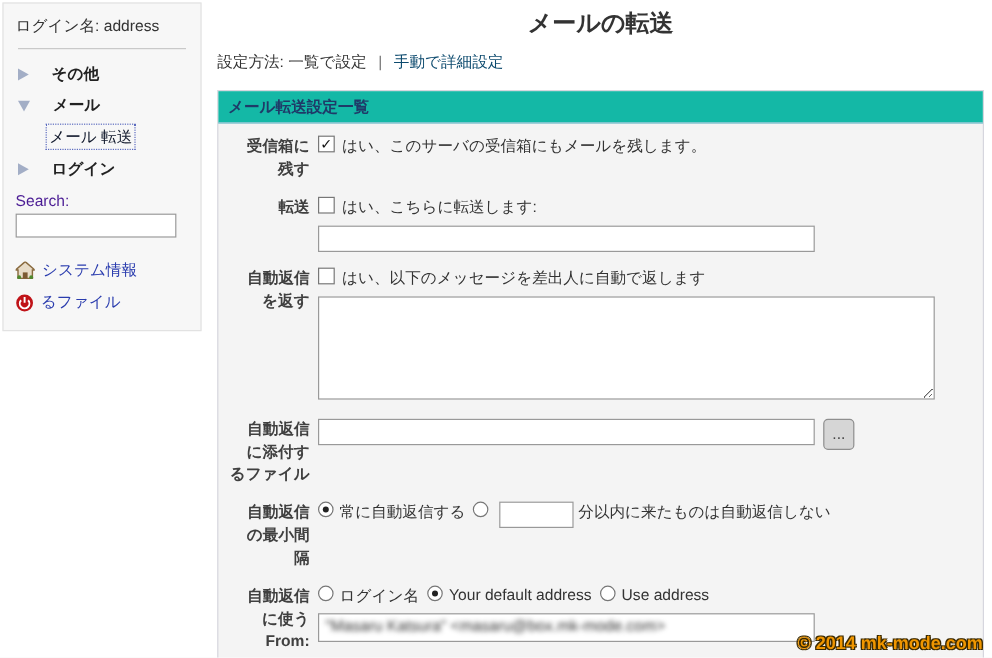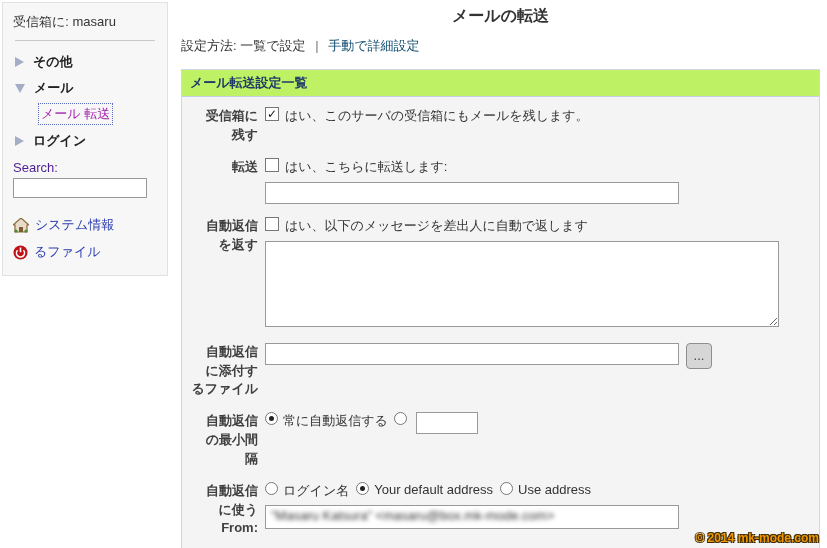--- a/index.html
+++ b/index.html
@@ -9,45 +9,45 @@
     font-size: 13px; color: #333; background: #fff; position: relative;
   }
 
   
   .sidebar {
     position: absolute; left: 2px; top: 2px; width: 166px;
     background: #f7f7f7; border: 1px solid #e2e2e2; padding: 10px 10px 14px 10px;
   }
   .login-name { color: #333; padding-bottom: 9px; }
   .side-hr { border: none; border-top: 1px solid #c9c9c9; margin: 0 2px 4px 2px; }
-  .nav-item { display: flex; align-items: center; gap: 9px; padding: 8px 0 0 2px; cursor: pointer; }
+  .nav-item { display: flex; align-items: center; gap: 19px; padding: 8px 0 0 2px; cursor: pointer; }
   .nav-item .lbl { font-weight: bold; color: #222; }
   .tri-r { width: 0; height: 0; border-left: 9px solid #a3aec6; border-top: 5px solid transparent; border-bottom: 5px solid transparent; }
   .tri-d { width: 0; height: 0; border-top: 9px solid #a3aec6; border-left: 5px solid transparent; border-right: 5px solid transparent; }
   .sub-link {
-    margin: 7px 0 0 26px; display: inline-block; color: #a21caf;
+    margin: 7px 0 0 26px; display: inline-block; color: #0f172a;
     outline: 1px dotted #5b6bbf; padding: 1px 2px; cursor: pointer; text-decoration: none;
   }
   .search-block { margin-top: 10px; }
   .search-label { color: #4c1d95; margin-bottom: 3px; }
   .search-input { width: 134px; height: 20px; border: 1px solid #999; background: #fff; padding: 0 3px; font-size: 12px; }
   .side-links { margin-top: 18px; }
   .side-link { display: flex; align-items: center; gap: 6px; margin-top: 9px; color: #2a3cae; cursor: pointer; }
   .side-link .lbl { color: #2a3cae; text-align: center; }
 
   
   .main { position: absolute; left: 181px; top: 0; right: 7px; }
-  .page-title { text-align: center; font-size: 16px; color: #333; margin-top: 6px; }
+  .page-title { text-align: center; font-size: 20px; color: #333; margin-top: 6px; }
   .method-line { margin-top: 10px; color: #333; }
   .method-line .sep { color: #777; margin: 0 6px; }
   .method-line a { color: #0c4a6e; text-decoration: none; cursor: pointer; }
 
   .panel { margin-top: 14px; border: 1px solid #d6d6de; background: #f4f4f4; }
   .panel-header {
-    background: #bef264; color: #1f3a68; font-weight: bold;
+    background: #14b8a6; color: #1f3a68; font-weight: bold;
     padding: 4px 8px; border-bottom: 1px solid #c2cfe6;
   }
   .panel-body { padding: 8px 10px 10px 4px; }
   .form-row { display: grid; grid-template-columns: 72px 1fr; column-gap: 7px; margin-bottom: 11px; }
   .form-row:last-child { margin-bottom: 4px; }
   .row-label {
     font-weight: bold; color: #404040; text-align: right; white-space: pre-line; line-height: 1.45; padding-top: 2px;
   }
   .ctrl { padding-top: 2px; }
   .ctrl .line { display: flex; align-items: flex-start; flex-wrap: nowrap; }
@@ -69,29 +69,29 @@
   .w-mini { width: 62px; margin: 0 4px; }
   .mt { margin-top: 6px; }
   .reply-area { width: 514px; height: 86px; border: 1px solid #999; background: #fff; resize: both; font-family: inherit; font-size: 13px; padding: 3px; }
   .browse-btn {
     width: 26px; height: 26px; margin-left: 7px; border: 1px solid #8e8e8e; border-radius: 4px;
     background: #d6d6d6; color: #444; font-size: 13px; line-height: 10px; cursor: pointer;
   }
   .from-box { width: 414px; height: 24px; border: 1px solid #999; background: #fff; padding: 2px 5px; overflow: hidden; margin-top: 5px; }
   .blurred { filter: blur(2.3px); color: #333; white-space: nowrap; display: inline-block; }
   .copyright {
-    position: absolute; right: 8px; bottom: 3px; font-size: 12px; font-weight: bold; color: #f09600;
+    position: absolute; right: 8px; bottom: 3px; font-size: 15px; font-weight: bold; color: #f09600;
     text-shadow: 1px 1px 0 #3c2a00, -1px -1px 0 #3c2a00, 1px -1px 0 #3c2a00, -1px 1px 0 #3c2a00;
   }
 </style>
 </head>
 <body>
 
 <div class="sidebar">
-  <div class="login-name">受信箱に: masaru</div>
+  <div class="login-name">ログイン名: address</div>
   <hr class="side-hr">
   <div class="nav-item">
     <span class="tri-r"></span>
     <span class="lbl">その他</span>
   </div>
   <div class="nav-item">
     <span class="tri-d"></span>
     <span class="lbl">メール</span>
   </div>
   <a class="sub-link">メール 転送</a>
@@ -186,20 +186,21 @@
       <div class="form-row">
         <div class="row-label">自動返信
 の最小間
 隔</div>
         <div class="ctrl">
           <div class="line">
             <span class="rd sel"></span>
             <span>常に自動返信する</span>
             <span class="rd" style="margin-left:6px;"></span>
             <input class="input-text w-mini" type="text" value="" style="">
+            <span>分以内に来たものは自動返信しない</span>
           </div>
         </div>
       </div>
 
       <div class="form-row">
         <div class="row-label">自動返信
 に使う
 From:</div>
         <div class="ctrl">
           <div class="line">

